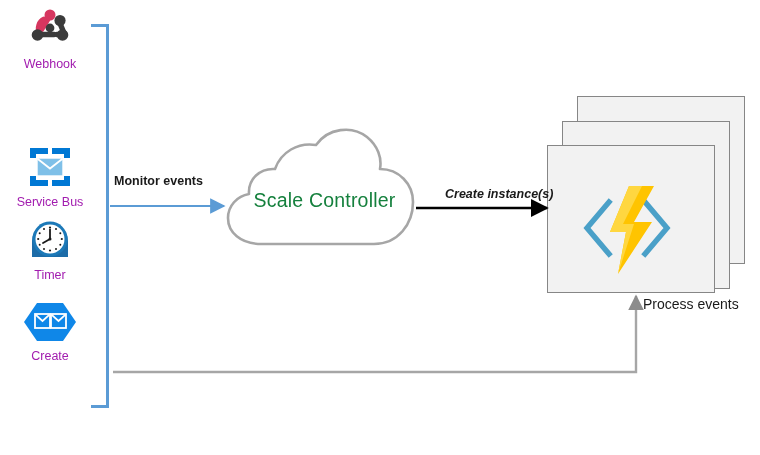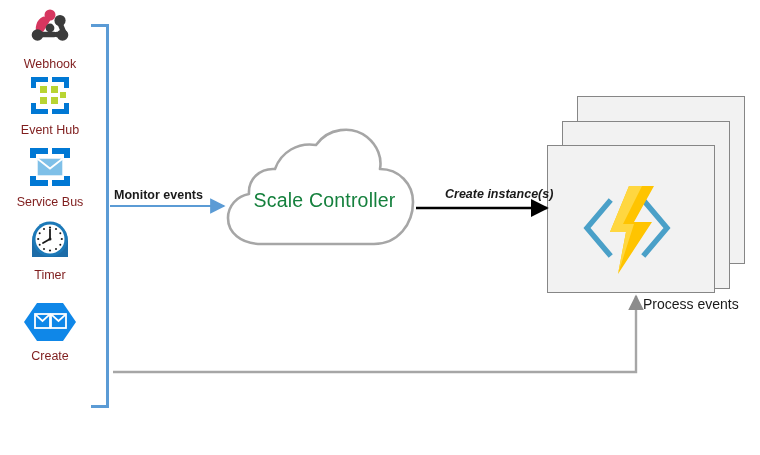--- a/index.html
+++ b/index.html
@@ -28,21 +28,21 @@
   }
   .trigger .glyph {
     height: 52px;
     display: flex;
     align-items: center;
     justify-content: center;
   }
   .trigger .tlabel {
     font-size: 12.5px;
     line-height: 14px;
-    color: #7f1d1d;
+    color: #a21caf;
     margin-top: 1px;
     white-space: nowrap;
   }
 
   
   .bracket {
     position: absolute;
     left: 91px;
     top: 24px;
     width: 18px;
@@ -135,44 +135,20 @@
           <circle cx="34" cy="12.5" r="5.6" fill="#3b3b3b"></circle>
           <path d="M36.5 26.5 L31 26.5" stroke="#3b3b3b" stroke-width="5.4"></path>
           <circle cx="36.5" cy="27" r="5.8" fill="#3b3b3b"></circle>
           <circle cx="24" cy="20" r="4.4" fill="#3b3b3b"></circle>
         </g>
       </svg>
     </div>
     <div class="tlabel">Webhook</div>
   </div>
 
-  <div class="trigger" style="top:70px;">
-    <div class="glyph">
-      <svg width="48" height="46" viewBox="0 0 48 46">
-        <g fill="#0078d4">
-          <rect x="5" y="4" width="17" height="5"></rect>
-          <rect x="26" y="4" width="17" height="5"></rect>
-          <rect x="5" y="4" width="5" height="11"></rect>
-          <rect x="38" y="4" width="5" height="11"></rect>
-          <rect x="5" y="36" width="17" height="5"></rect>
-          <rect x="26" y="36" width="17" height="5"></rect>
-          <rect x="5" y="30" width="5" height="11"></rect>
-          <rect x="38" y="30" width="5" height="11"></rect>
-        </g>
-        <g fill="#b8d432">
-          <rect x="14" y="13" width="7" height="7"></rect>
-          <rect x="25" y="13" width="7" height="7"></rect>
-          <rect x="14" y="24" width="7" height="7"></rect>
-          <rect x="25" y="24" width="7" height="7"></rect>
-          <rect x="34" y="19" width="6" height="6"></rect>
-        </g>
-      </svg>
-    </div>
-    <div class="tlabel">Event Hub</div>
-  </div>
 
   <div class="trigger" style="top:215px;">
     <div class="glyph">
       <svg width="48" height="48" viewBox="0 0 48 48">
         <path d="M6 40 L6 24 A18 18 0 0 1 42 24 L42 40 Z" fill="#1c6ca8"></path>
         <circle cx="24" cy="22" r="17.5" fill="#1c79b8"></circle>
         <circle cx="24" cy="22" r="14.5" fill="#ffffff"></circle>
         <g fill="#1a1a1a">
           <circle cx="24" cy="10.5" r="1.1"></circle>
             <circle cx="30" cy="12" r="1"></circle>
@@ -276,19 +252,19 @@
       </marker>
     </defs>
 
     <line x1="110" y1="206" x2="224" y2="206" stroke="#5b9bd5" stroke-width="2.2" marker-end="url(#arrowBlue)"></line>
 
     <line x1="416" y1="208" x2="547" y2="208" stroke="#000000" stroke-width="2.6" marker-end="url(#arrowBlack)"></line>
 
     <polyline points="113,372 636,372 636,296" fill="none" stroke="#a6a6a6" stroke-width="2.4" marker-end="url(#arrowGray)"></polyline>
   </svg>
 
-  <div class="arrow-label bold" style="left:114px; top:188px;">Monitor events</div>
+  <div class="arrow-label bold" style="left:114px; top:174px;">Monitor events</div>
 
   <div class="arrow-label bold" style="left:445px; top:187px;font-style:italic;">Create instance(s)</div>
 
   <div class="arrow-label" style="left:643px; top:297px; font-size:14px;">Process events</div>
 
 </div>
 
 </body></html>

